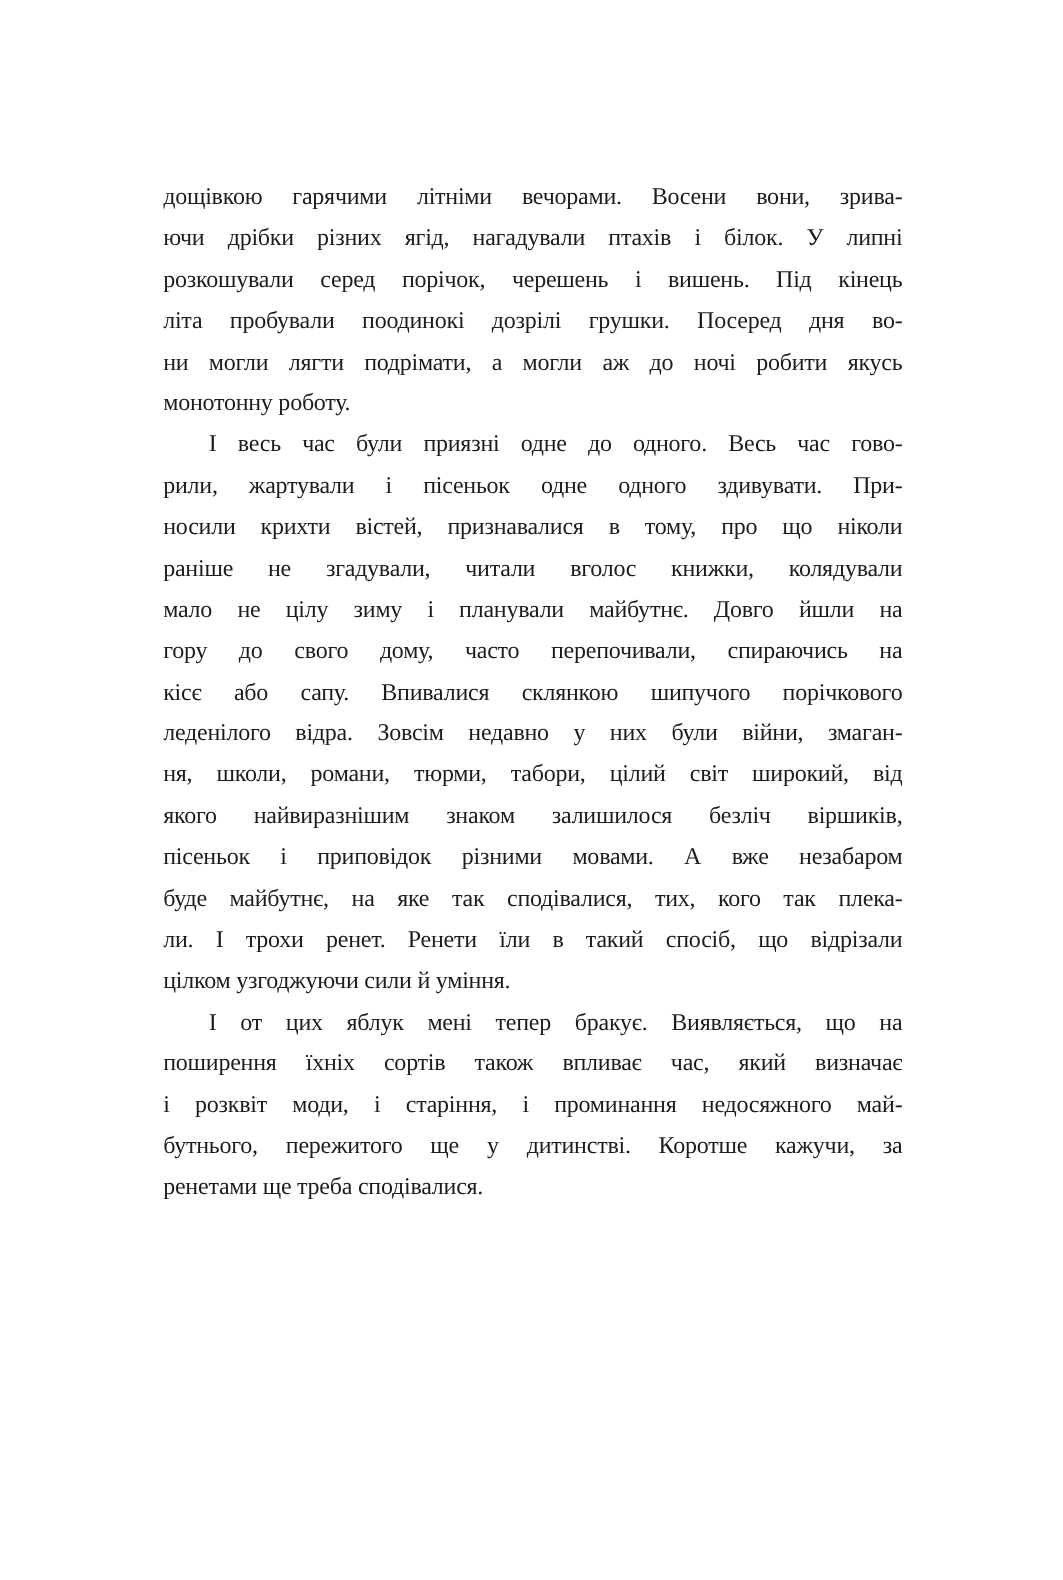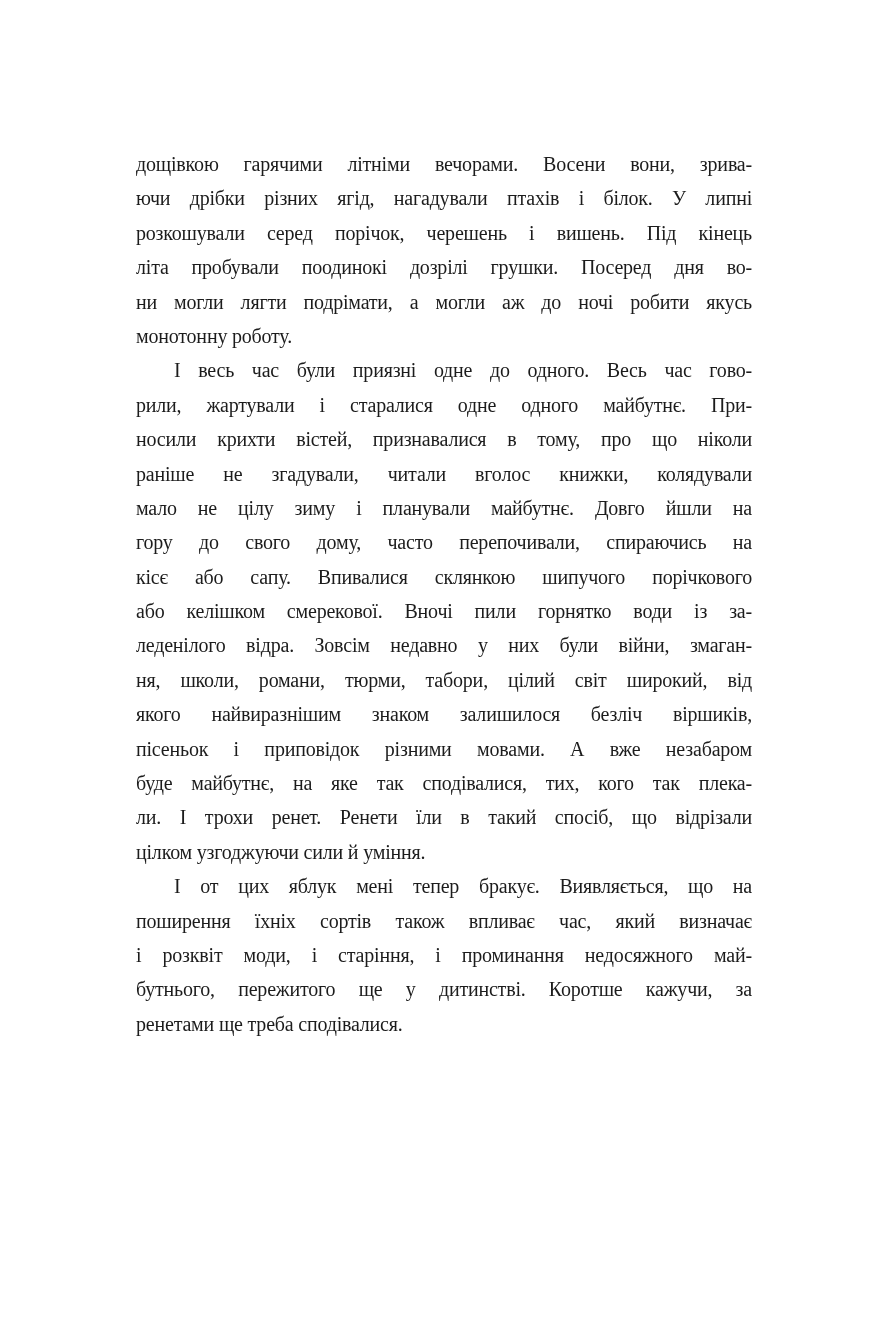--- a/index.html
+++ b/index.html
@@ -56,27 +56,26 @@
       <div class="paragraph">
         <div class="line">дощівкою гарячими літніми вечорами. Восени вони, зрива-</div>
         <div class="line">ючи дрібки різних ягід, нагадували птахів і білок. У липні</div>
         <div class="line">розкошували серед порічок, черешень і вишень. Під кінець</div>
         <div class="line">літа пробували поодинокі дозрілі грушки. Посеред дня во-</div>
         <div class="line">ни могли лягти подрімати, а могли аж до ночі робити якусь</div>
         <div class="line last">монотонну роботу.</div>
       </div>
       <div class="paragraph">
         <div class="line indent">І весь час були приязні одне до одного. Весь час гово-</div>
-        <div class="line">рили, жартували і старалися одне одного майбутнє. При-</div>
+        <div class="line">рили, жартували і пісеньок одне одного здивувати. При-</div>
         <div class="line">носили крихти вістей, признавалися в тому, про що ніколи</div>
         <div class="line">раніше не згадували, читали вголос книжки, колядували</div>
         <div class="line">мало не цілу зиму і планували майбутнє. Довго йшли на</div>
         <div class="line">гору до свого дому, часто перепочивали, спираючись на</div>
         <div class="line">кісє або сапу. Впивалися склянкою шипучого порічкового</div>
-        <div class="line">або келішком смерекової. Вночі пили горнятко води із за-</div>
         <div class="line">леденілого відра. Зовсім недавно у них були війни, змаган-</div>
         <div class="line">ня, школи, романи, тюрми, табори, цілий світ широкий, від</div>
         <div class="line">якого найвиразнішим знаком залишилося безліч віршиків,</div>
         <div class="line">пісеньок і приповідок різними мовами. А вже незабаром</div>
         <div class="line">буде майбутнє, на яке так сподівалися, тих, кого так плека-</div>
         <div class="line">ли. І трохи ренет. Ренети їли в такий спосіб, що відрізали</div>
         <div class="line last">цілком узгоджуючи сили й уміння.</div>
       </div>
       <div class="paragraph">
         <div class="line indent">І от цих яблук мені тепер бракує. Виявляється, що на</div>

